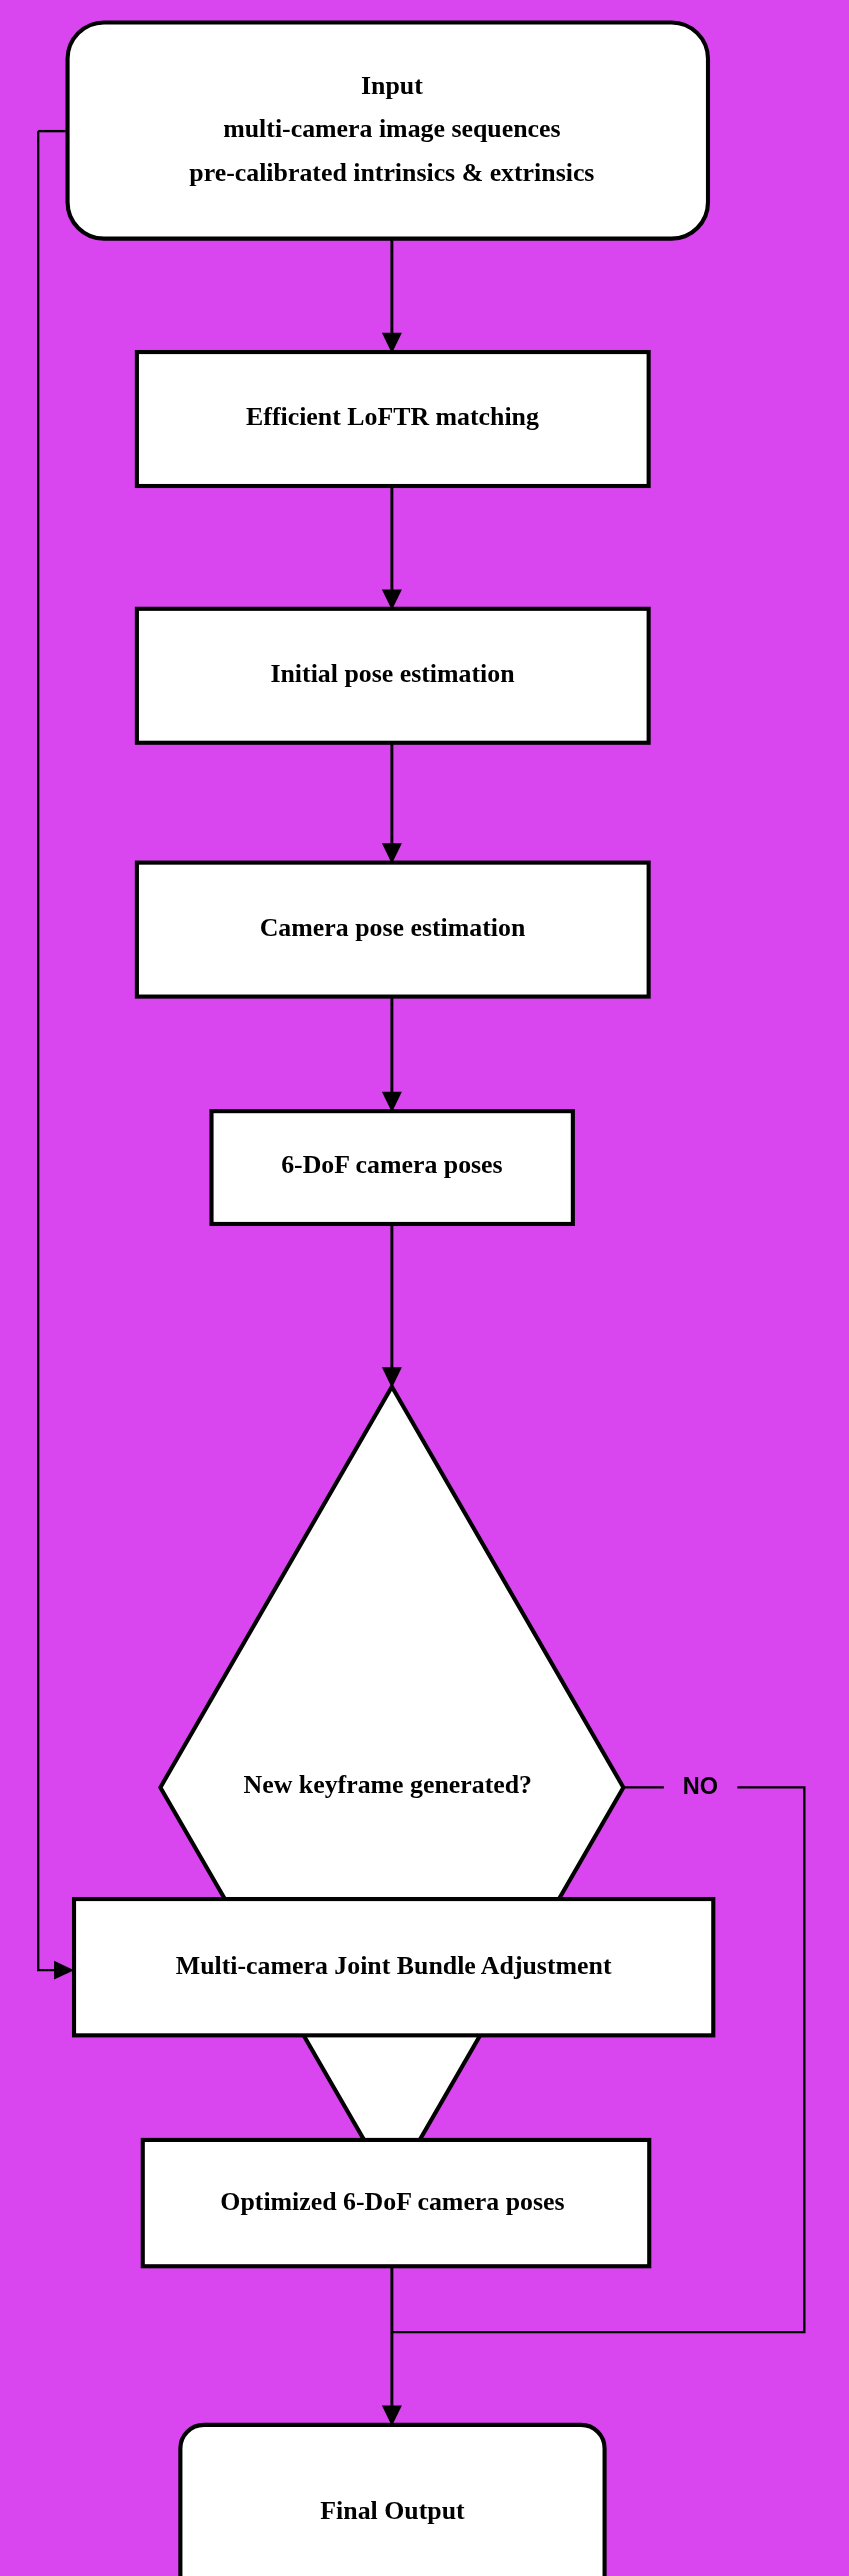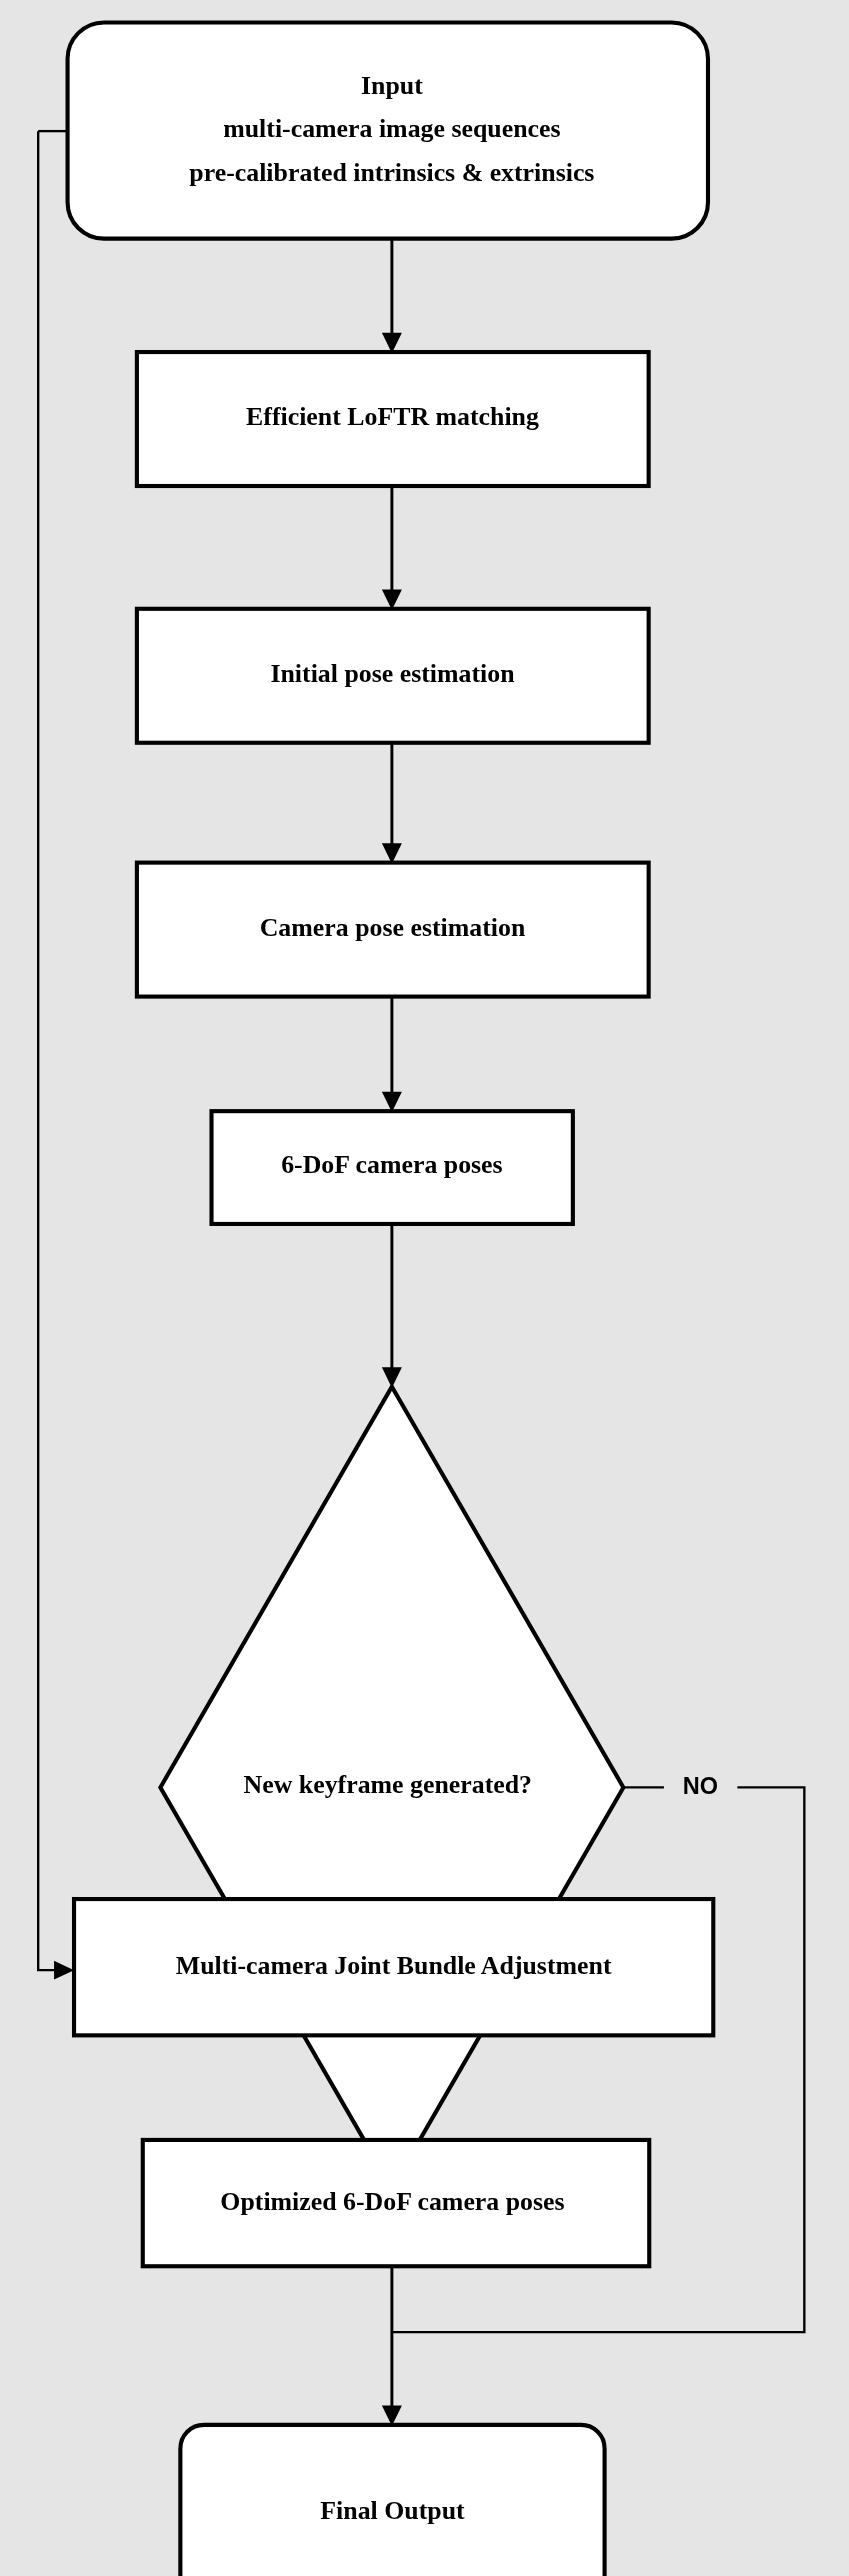--- a/index.html
+++ b/index.html
@@ -8,21 +8,21 @@
     padding: 0;
     background: #ffffff;
   }
   body {
     font-family: "Liberation Serif", "DejaVu Serif", serif;
   }
   #flowchart-root {
     position: relative;
     width: 849px;
     height: 2576px;
-    background: #e5e5e5;
+    background: #d946ef;
     overflow: hidden;
   }
   svg.diagram {
     display: block;
     width: 849px;
     height: 2576px;
   }
   .node-shape {
     fill: #ffffff;
     stroke: #000000;

